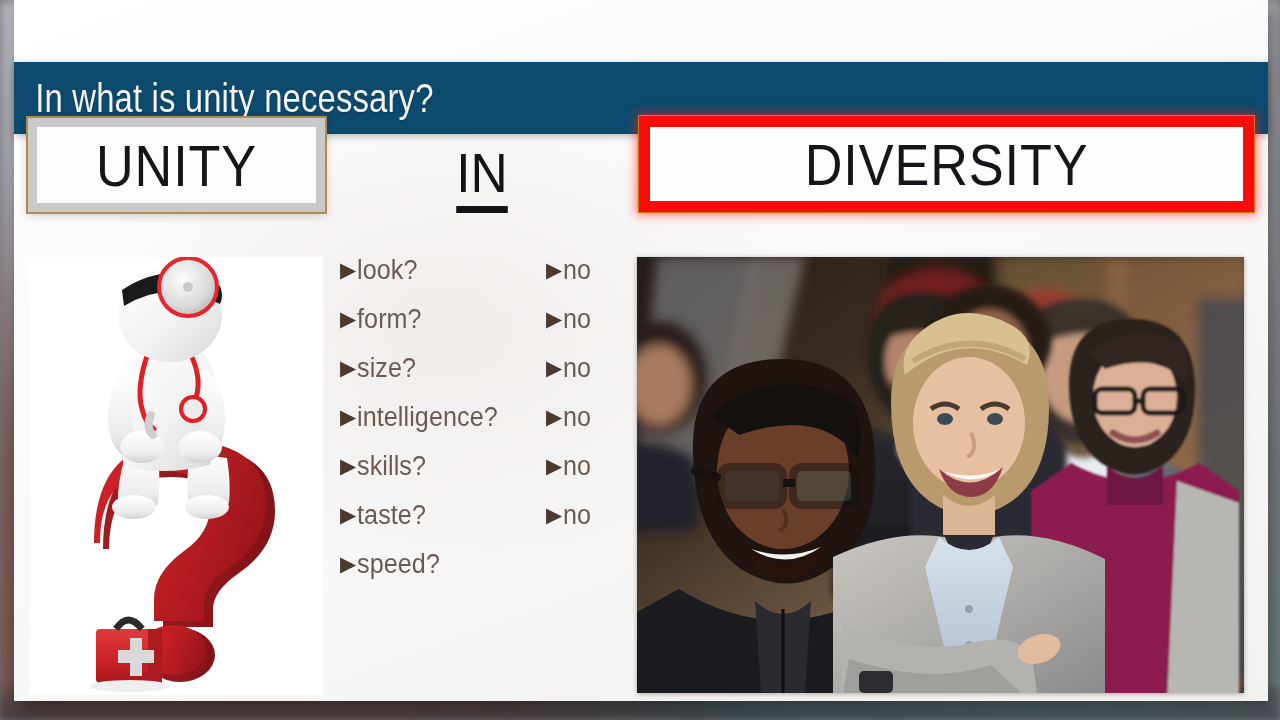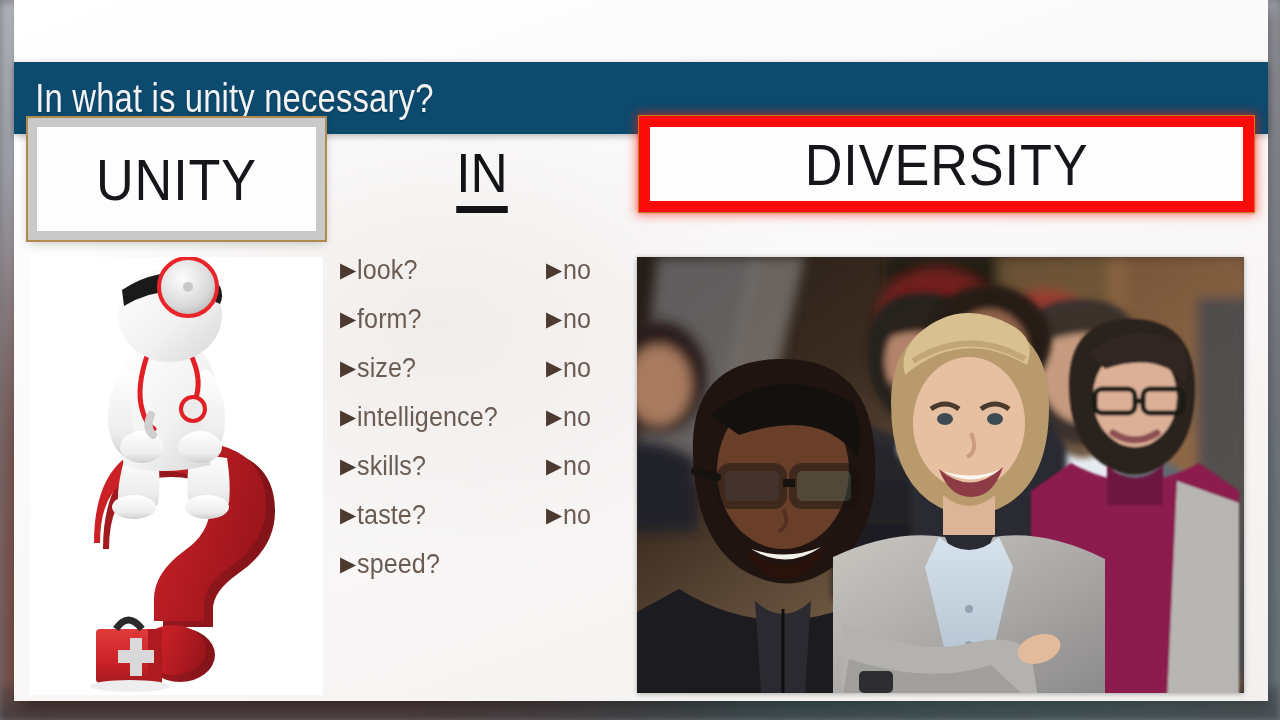--- a/index.html
+++ b/index.html
@@ -108,21 +108,21 @@
     font-weight: 400;
     transform: scaleX(.9);
     letter-spacing: 1px;
     white-space: nowrap;
   }
 
   #unity-box {
     left: 14px;
     top: 8px;
     width: 297px;
-    height: 122px;
+    height: 94px;
     border: 9px solid #c9c9c9;
     outline: 2px solid #b08a4e;
     outline-offset: 0px;
     box-shadow: 0 3px 10px rgba(0,0,0,.22);
   }
   #unity-box .word { font-size: 58px; }
 
   #diversity-box {
     left: 625px;
     top: 6px;

